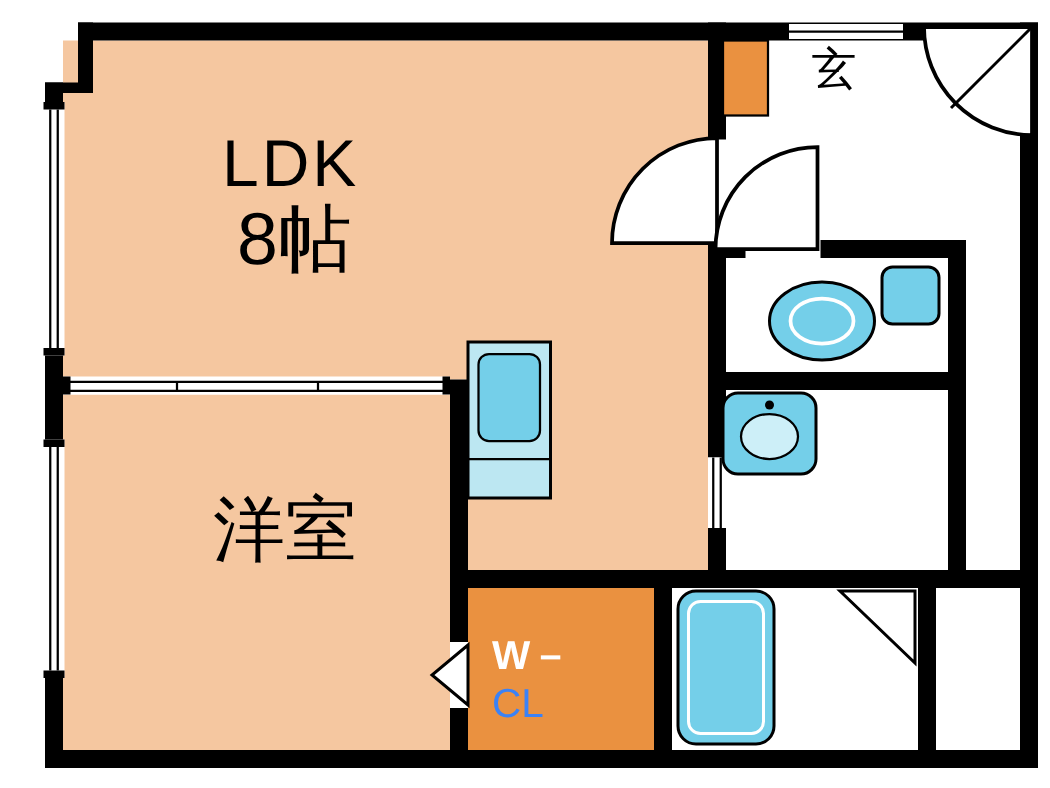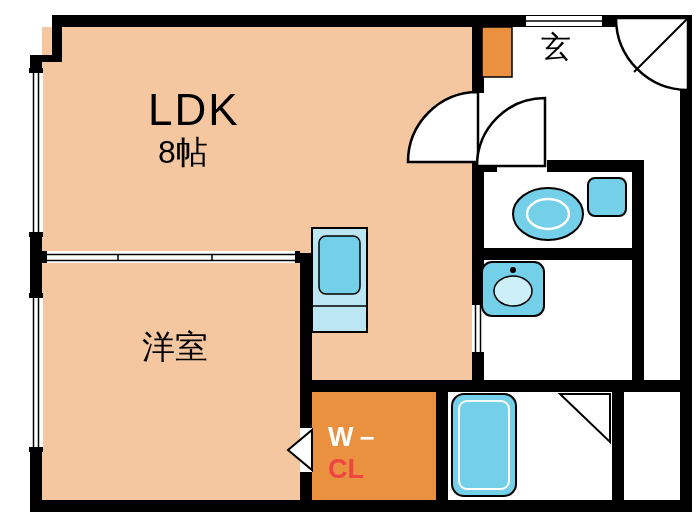--- a/index.html
+++ b/index.html
@@ -9,26 +9,26 @@
   }
   svg{position:absolute;left:0;top:0;}
   .wall{fill:var(--wall-black,#000);}
   .white{fill:#fff;}
   .room-peach{fill:var(--room-peach,#F5C7A0);}
   .accent-orange{fill:var(--accent-orange,#EA9140);}
   .fixture-blue{fill:var(--fixture-blue,#74CFE9);}
   .fixture-light{fill:var(--fixture-blue-light,#BCE7F2);}
   .label{position:absolute;color:#000;white-space:nowrap;line-height:1;}
   .label.ldk-name{left:148px;top:88px;font-size:44px;letter-spacing:2px;}
-  .label.ldk-size{left:158px;top:136px;font-size:32px;}
-  .label.western-name{left:142px;top:330px;font-size:33px;}
+  .label.ldk-size{left:158px;top:136px;font-size:49px;}
+  .label.western-name{left:142px;top:330px;font-size:48px;}
   .label.western-size{left:136px;top:378px;font-size:40px;}
   .label.entrance{left:541px;top:32px;font-size:30px;}
   .label.wcl1{left:328px;top:424px;font-size:27px;font-weight:bold;color:#fff;}
-  .label.wcl2{left:328px;top:456px;font-size:27px;font-weight:bold;color:#ef4444;}
+  .label.wcl2{left:328px;top:456px;font-size:27px;font-weight:normal;color:#3b82f6;}
 </style>
 </head>
 <body>
 
 <div class="plan-wrap">
 
 <svg width="700" height="525" viewBox="0 0 700 525">
 
   <rect x="0" y="0" width="700" height="525" class="white"></rect>
 

